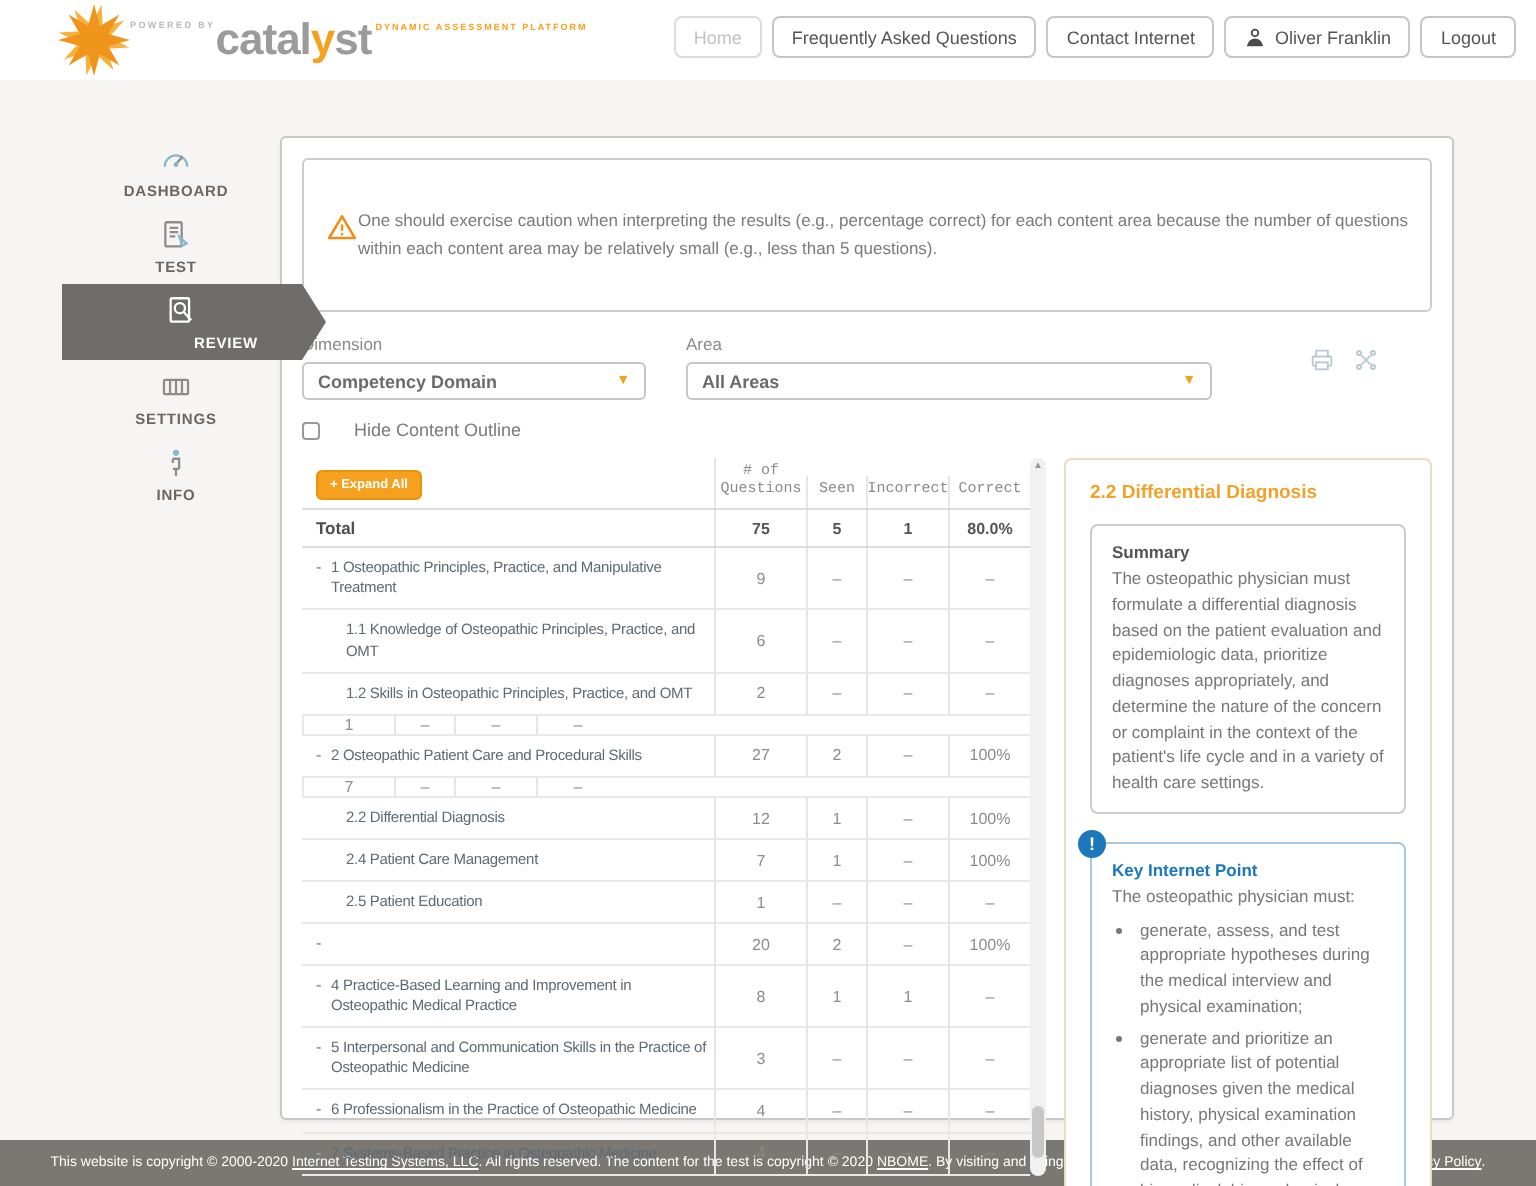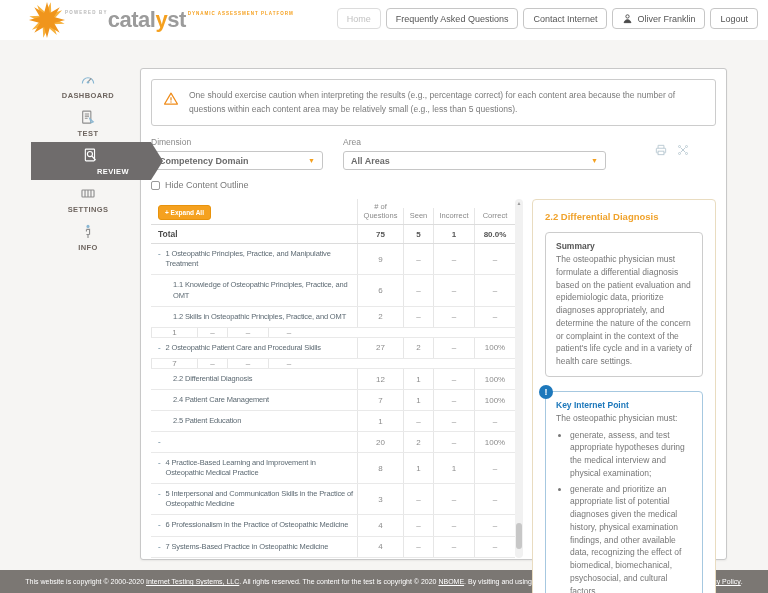--- a/index.html
+++ b/index.html
@@ -32,51 +32,51 @@
   .side-item.selected{position:relative;background:#6f6c6c;width:120px;color:#fff;}
   .side-item.selected .lbl{color:#fff;padding-left:44px;}
   .side-item.selected svg .acc{stroke:#fff;}
   .side-item.selected::after{content:"";position:absolute;right:-12px;top:0;width:0;height:0;
         border-top:19px solid transparent;border-bottom:19px solid transparent;border-left:12px solid #6f6c6c;}
 
   
   .panel{position:absolute;left:140px;top:68px;width:587px;height:492px;background:#fff;
          border:1px solid #c8c8c8;border-radius:3px;z-index:5;box-shadow:0 1px 2px rgba(0,0,0,0.06);}
   .warning{margin:10px 10px 0;border:1px solid #ccc;border-radius:3px;display:flex;align-items:flex-start;
-           gap:10px;padding:9px 11px;}
+           gap:0;padding:24px 11px;}
   .warning svg{flex:0 0 auto;margin-top:2px;}
   .warning p{font-size:8.5px;color:#7a7a7a;line-height:1.6;}
 
   .filters{display:flex;margin:11px 10px 0;align-items:flex-start;}
   .filter{display:flex;flex-direction:column;margin-right:20px;}
   .filter-label{font-size:8.5px;color:#8a8a8a;}
   .selectbox{margin-top:4px;height:19px;border:1px solid #c6c6c6;border-radius:3px;display:flex;align-items:center;
              justify-content:space-between;padding:0 7px;font-size:9px;font-weight:bold;color:#6b6b6b;background:#fff;cursor:pointer;}
   .sb-dim{width:172px;}
   .sb-area{width:263px;}
   .caret{color:#f5a01e;font-size:7px;margin-left:8px;}
   .tool-icons{margin-left:auto;display:flex;gap:8px;padding-top:6px;padding-right:26px;}
   .tool-icons svg{width:14px;height:14px;stroke:#b9c9d2;fill:none;stroke-width:1.6;cursor:pointer;}
 
-  .checkbox-row{display:flex;align-items:center;gap:5px;margin:10px 10px 0;}
+  .checkbox-row{display:flex;align-items:center;gap:17px;margin:10px 10px 0;}
   .checkbox{width:9px;height:9px;border:1px solid #999;border-radius:2px;background:#fff;cursor:pointer;}
   .checkbox-row .cb-label{font-size:9px;color:#7a7a7a;}
 
   
   .content{display:flex;margin:9px 10px 0;gap:9px;align-items:flex-start;}
   .table-wrap{width:372px;}
   .table-outer{display:flex;}
   .tbl{flex:1;}
   .trow,.thead,.total-row{display:flex;align-items:stretch;}
   .thead{align-items:flex-end;padding-bottom:0;}
   .c-name{flex:1;display:flex;align-items:center;padding:4px 4px 4px 7px;}
   .cell{display:flex;align-items:center;justify-content:center;border-left:1px solid #e6e6e6;
         font-size:8px;color:#8c8c8c;text-align:center;}
   .c-q{width:46px;}.c-seen{width:30px;}.c-inc{width:41px;}.c-cor{width:41px;}
-  .thead .cell{font-size:7.5px;color:#8a8a8a;padding:3px 2px 4px;line-height:1.2;}
+  .thead .cell{font-size:7.5px;color:#8a8a8a;padding:3px 2px 4px;line-height:1.2;font-family:Liberation Mono, monospace;}
   .expand-btn{background:#f5a11f;border:1px solid #e8930c;border-radius:3px;color:#fff;font-size:6.5px;
               font-weight:bold;padding:3px 6px;cursor:pointer;font-family:inherit;}
   .total-row{border-top:1px solid #dcdcdc;border-bottom:1px solid #dcdcdc;}
   .total-row .c-name{font-size:8.5px;font-weight:bold;color:#4e4e4e;}
   .total-row .cell{font-size:8px;font-weight:bold;color:#555;}
   .trow{border-bottom:1px solid #e9e9e9;}
   .trow .c-name{font-size:7.5px;color:#5d6a73;letter-spacing:-0.15px;line-height:1.35;align-items:flex-start;padding-top:5px;padding-bottom:5px;}
   .trow.child .c-name{padding-left:22px;}
   .marker{color:#8fa6b5;font-weight:bold;margin-right:5px;font-size:8px;line-height:1.2;cursor:pointer;}
   .trow .cell{color:#8c8c8c;}

